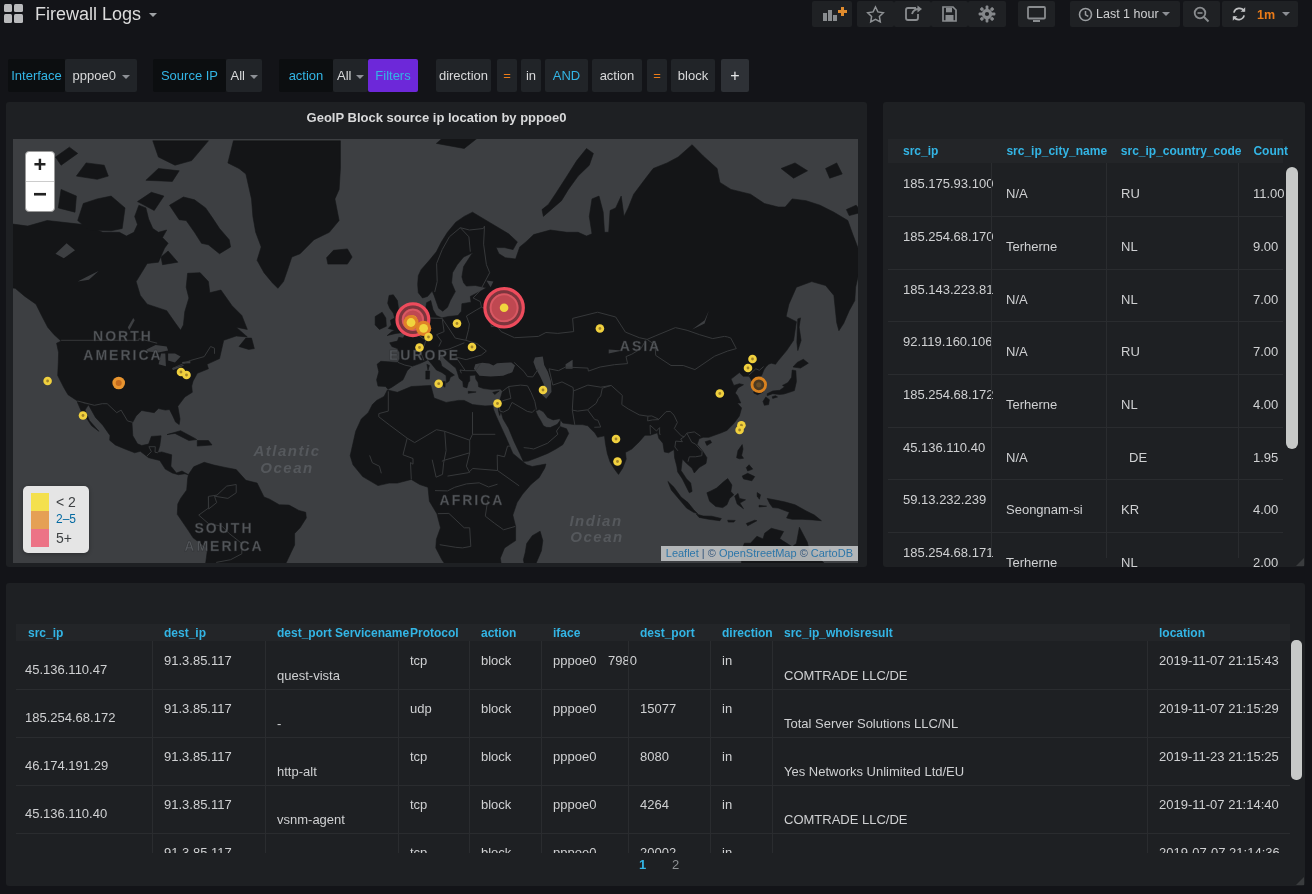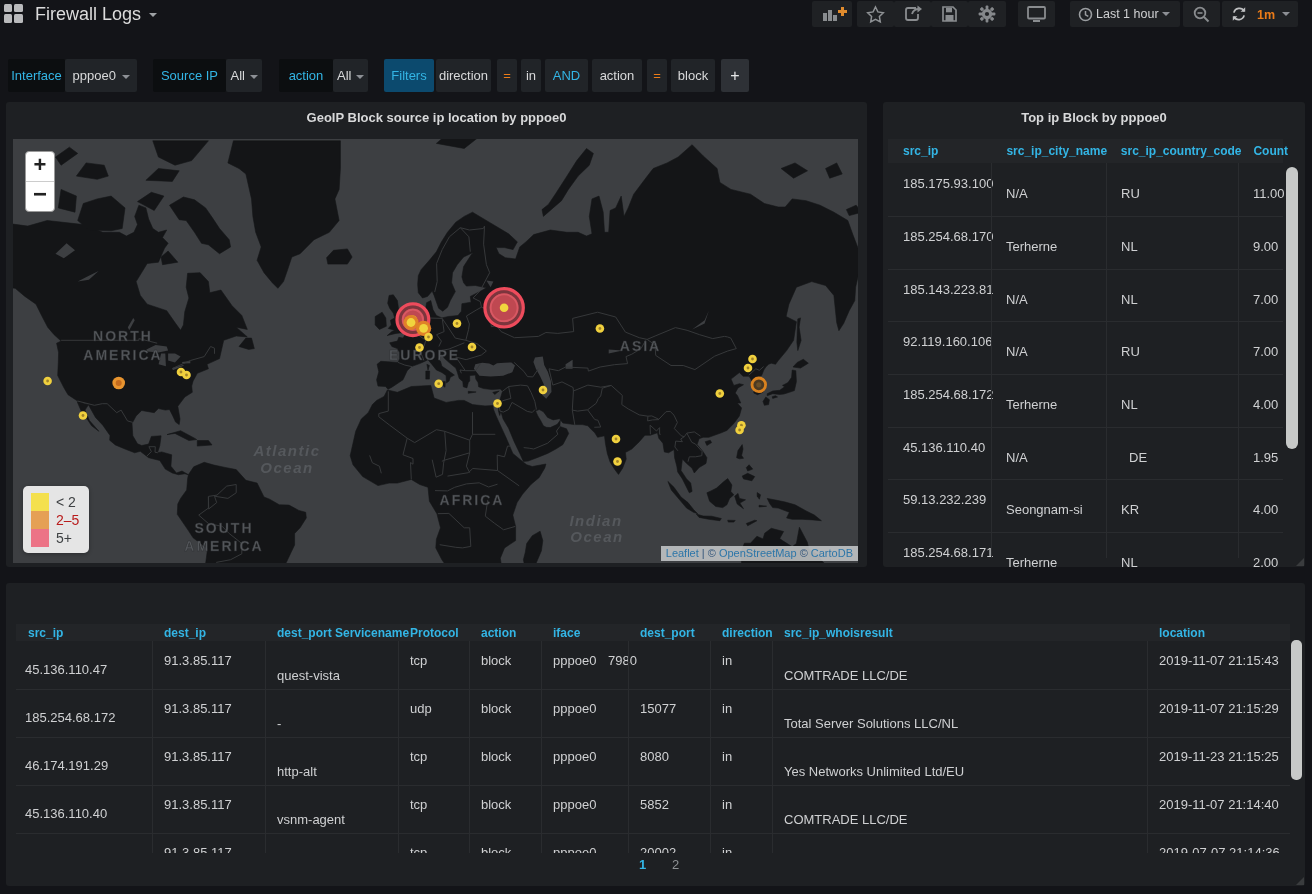--- a/index.html
+++ b/index.html
@@ -104,21 +104,21 @@
  <span style="position:absolute;left:35px;top:7px;font-size:12.5px;color:#eb7b18;font-weight:bold">1m</span>
  <span class="caret" style="position:absolute;right:8px;top:11px"></span>
 </div>
 
 <div class="flabel" style="left:8px;width:57px">Interface</div>
 <div class="fval" style="left:65px;width:72px">pppoe0 <span class="caret" style="margin-left:2px"></span></div>
 <div class="flabel" style="left:153px;width:73px">Source IP</div>
 <div class="fval" style="left:226px;width:36px">All <span class="caret" style="margin-left:1px"></span></div>
 <div class="flabel" style="left:279px;width:54px">action</div>
 <div class="fval" style="left:333px;width:35px">All <span class="caret" style="margin-left:1px"></span></div>
-<div class="flabel" style="left:384px;width:50px;background:#0c4a6e">Filters</div>
+<div class="flabel" style="left:368px;width:50px;background:#6d28d9">Filters</div>
 <div class="fval" style="left:436px;width:55px">direction</div>
 <div class="fval" style="left:497px;width:20px;color:#eb7b18">=</div>
 <div class="fval" style="left:521px;width:20px">in</div>
 <div class="fval" style="left:545px;width:43px;color:#33b5e5">AND</div>
 <div class="fval" style="left:592px;width:50px">action</div>
 <div class="fval" style="left:647px;width:20px;color:#eb7b18">=</div>
 <div class="fval" style="left:671px;width:44px">block</div>
 <div class="fval" style="left:721px;width:28px;background:#2e3136;color:#e6e7e8;font-size:16px">+</div>
 
 <div class="panel" style="left:6px;top:102px;width:861px;height:465px">
@@ -333,29 +333,28 @@
 <div class="abs" style="left:12px;top:12px;width:30px;height:61px;background:#fff;border-radius:4px;border:1px solid #9a9a9a"></div>
 <div class="abs" style="left:12px;top:12px;width:30px;height:30px;color:#222;font-size:22px;font-weight:bold;text-align:center;line-height:28px">+</div>
 <div class="abs" style="left:13px;top:42px;width:28px;height:1px;background:#ccc"></div>
 <div class="abs" style="left:12px;top:42px;width:30px;height:30px;color:#222;font-size:24px;font-weight:bold;text-align:center;line-height:26px">−</div>
 
 <div class="abs" style="left:10px;top:347px;width:66px;height:67px;background:rgba(236,236,236,.96);border-radius:5px;box-shadow:0 1px 4px rgba(0,0,0,.3)">
  <div class="abs" style="left:8px;top:7px;width:18px;height:18px;background:#f4e04d"></div>
  <div class="abs" style="left:8px;top:25px;width:18px;height:18px;background:#e5a055"></div>
  <div class="abs" style="left:8px;top:43px;width:18px;height:18px;background:#ec7386"></div>
  <div class="abs" style="left:33px;top:8px;font-size:14px;color:#3e4143">&lt; 2</div>
- <div class="abs" style="left:33px;top:26px;font-size:14px;color:#b91c1c">2–5</div>
+ <div class="abs" style="left:33px;top:26px;font-size:12px;color:#0369a1">2–5</div>
  <div class="abs" style="left:33px;top:44px;font-size:14px;color:#3e4143">5+</div>
 </div>
 
 <div class="abs" style="right:0;bottom:2px;height:15px;background:rgba(200,203,205,.85);font-size:11px;line-height:14px;padding:0 5px;color:#33557a;white-space:nowrap"><span style="color:#2d76a8">Leaflet</span> | © <span style="color:#2d76a8">OpenStreetMap</span> © <span style="color:#2d76a8">CartoDB</span></div>
 </div>
 
 <div class="panel" style="left:883px;top:102px;width:422px;height:465px;overflow:hidden">
- <div class="ptitle">Top ip Block by pppoe0</div>
  <div class="abs" style="left:5px;top:37px;width:395px;height:24px;background:#232528"></div>
     <div class="hcell" style="left:20px;top:42px">src_ip</div>
     <div class="hcell" style="left:123.39999999999998px;top:42px">src_ip_city_name</div>
     <div class="hcell" style="left:237.79999999999995px;top:42px">src_ip_country_code</div>
     <div class="hcell" style="left:370.4000000000001px;top:42px">Count</div>
     <div class="cell" style="left:20px;top:74px">185.175.93.100</div>
     <div class="cell" style="left:123px;top:84px">N/A</div>
     <div class="cell" style="left:238px;top:84px">RU</div>
     <div class="cell" style="left:370px;top:84px">11.00</div>
     <div class="hline" style="left:5px;top:113.9px;width:395px"></div>
@@ -445,21 +444,21 @@
       <div class="cell" style="left:716px;top:108px">in</div>
       <div class="cell" style="left:778px;top:123px">Yes Networks Unlimited Ltd/EU</div>
       <div class="cell" style="left:1153px;top:108px">2019-11-23 21:15:25</div>
       <div class="hline" style="left:10px;top:143.7px;width:1274px"></div>
       <div class="cell" style="left:19px;top:165px">45.136.110.40</div>
       <div class="cell" style="left:158px;top:156px">91.3.85.117</div>
       <div class="cell" style="left:271px;top:171px">vsnm-agent</div>
       <div class="cell" style="left:404px;top:156px">tcp</div>
       <div class="cell" style="left:475px;top:156px">block</div>
       <div class="cell" style="left:547px;top:156px">pppoe0</div>
-      <div class="cell" style="left:634px;top:156px">5852</div>
+      <div class="cell" style="left:634px;top:156px">4264</div>
       <div class="cell" style="left:716px;top:156px">in</div>
       <div class="cell" style="left:778px;top:171px">COMTRADE LLC/DE</div>
       <div class="cell" style="left:1153px;top:156px">2019-11-07 21:14:40</div>
       <div class="hline" style="left:10px;top:191.6px;width:1274px"></div>
       <div class="cell" style="left:19px;top:213px"></div>
       <div class="cell" style="left:158px;top:204px">91.3.85.117</div>
       <div class="cell" style="left:404px;top:204px">tcp</div>
       <div class="cell" style="left:475px;top:204px">block</div>
       <div class="cell" style="left:547px;top:204px">pppoe0</div>
       <div class="cell" style="left:634px;top:204px">20002</div>

